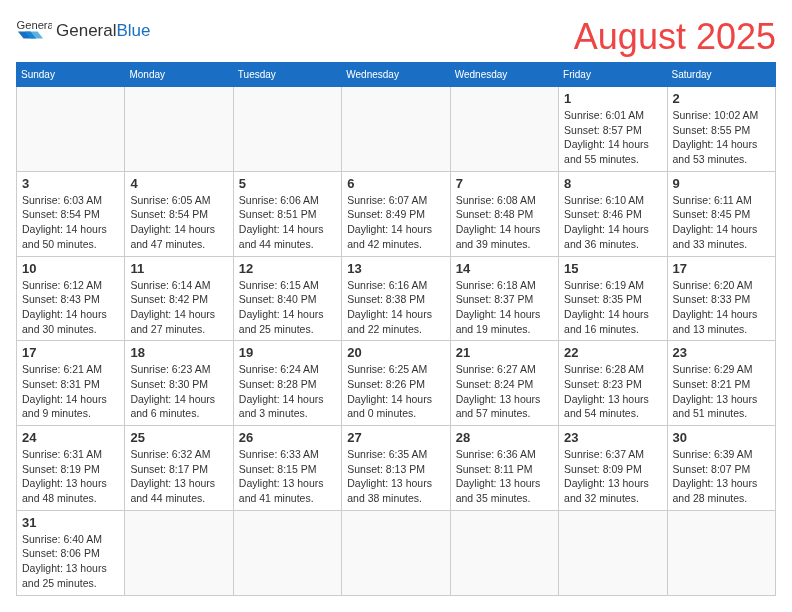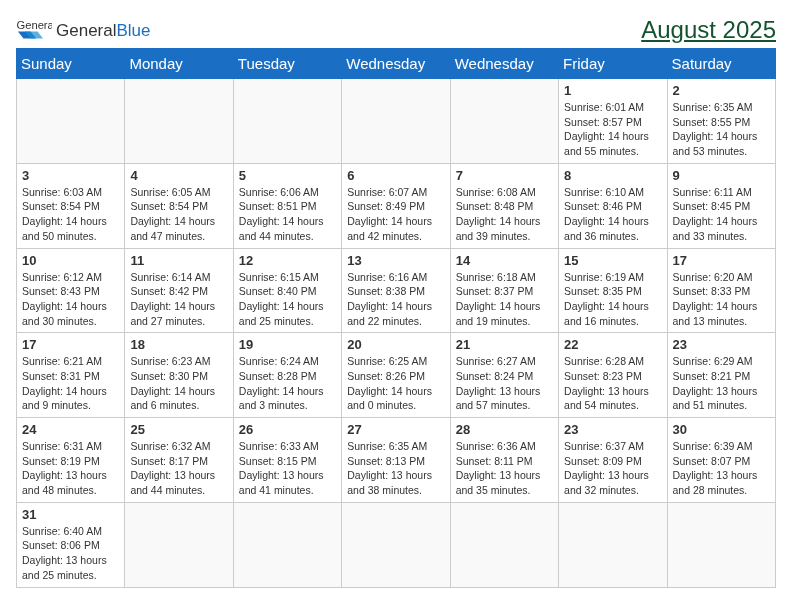--- a/index.html
+++ b/index.html
@@ -22,41 +22,40 @@
       gap: 4px;
     }
     .logo-icon {
       width: 36px;
       height: 28px;
     }
     .title-area {
       text-align: right;
     }
     .month-title {
-      font-size: 24px;
+      font-size: 36px;
       font-weight: normal;
-      color: #14532d;
-      text-decoration: underline;
+      color: #ef4444;
     }
     .subtitle {
       font-size: 14px;
       color: #444;
     }
     .calendar {
       width: 100%;
       border-collapse: collapse;
       border: 1px solid #ccc;
       font-size: 11px;
     }
     .calendar th {
       background: #1a6fc4;
       color: #fff;
       padding: 6px 4px;
       text-align: left;
-      font-size: 15px;
+      font-size: 10px;
       font-weight: normal;
       border: 1px solid #1a6fc4;
     }
     .calendar td {
       border: 1px solid #ccc;
       vertical-align: top;
       padding: 4px 5px;
       width: calc(100% / 7);
       min-height: 72px;
       height: 80px;
@@ -121,21 +120,21 @@
         <td class="empty-cell"></td>
         <td class="empty-cell"></td>
         <td>
           <span class="day-num">1</span>
           <div class="day-info">Sunrise: 6:01 AM
 Sunset: 8:57 PM
 Daylight: 14 hours and 55 minutes.</div>
         </td>
         <td>
           <span class="day-num">2</span>
-          <div class="day-info">Sunrise: 6:35 AM
+          <div class="day-info">Sunrise: 10:02 AM
 Sunset: 8:55 PM
 Daylight: 14 hours and 53 minutes.</div>
         </td>
       </tr>
       <tr>
         <td>
           <span class="day-num">3</span>
           <div class="day-info">Sunrise: 6:03 AM
 Sunset: 8:54 PM
 Daylight: 14 hours and 50 minutes.</div>

